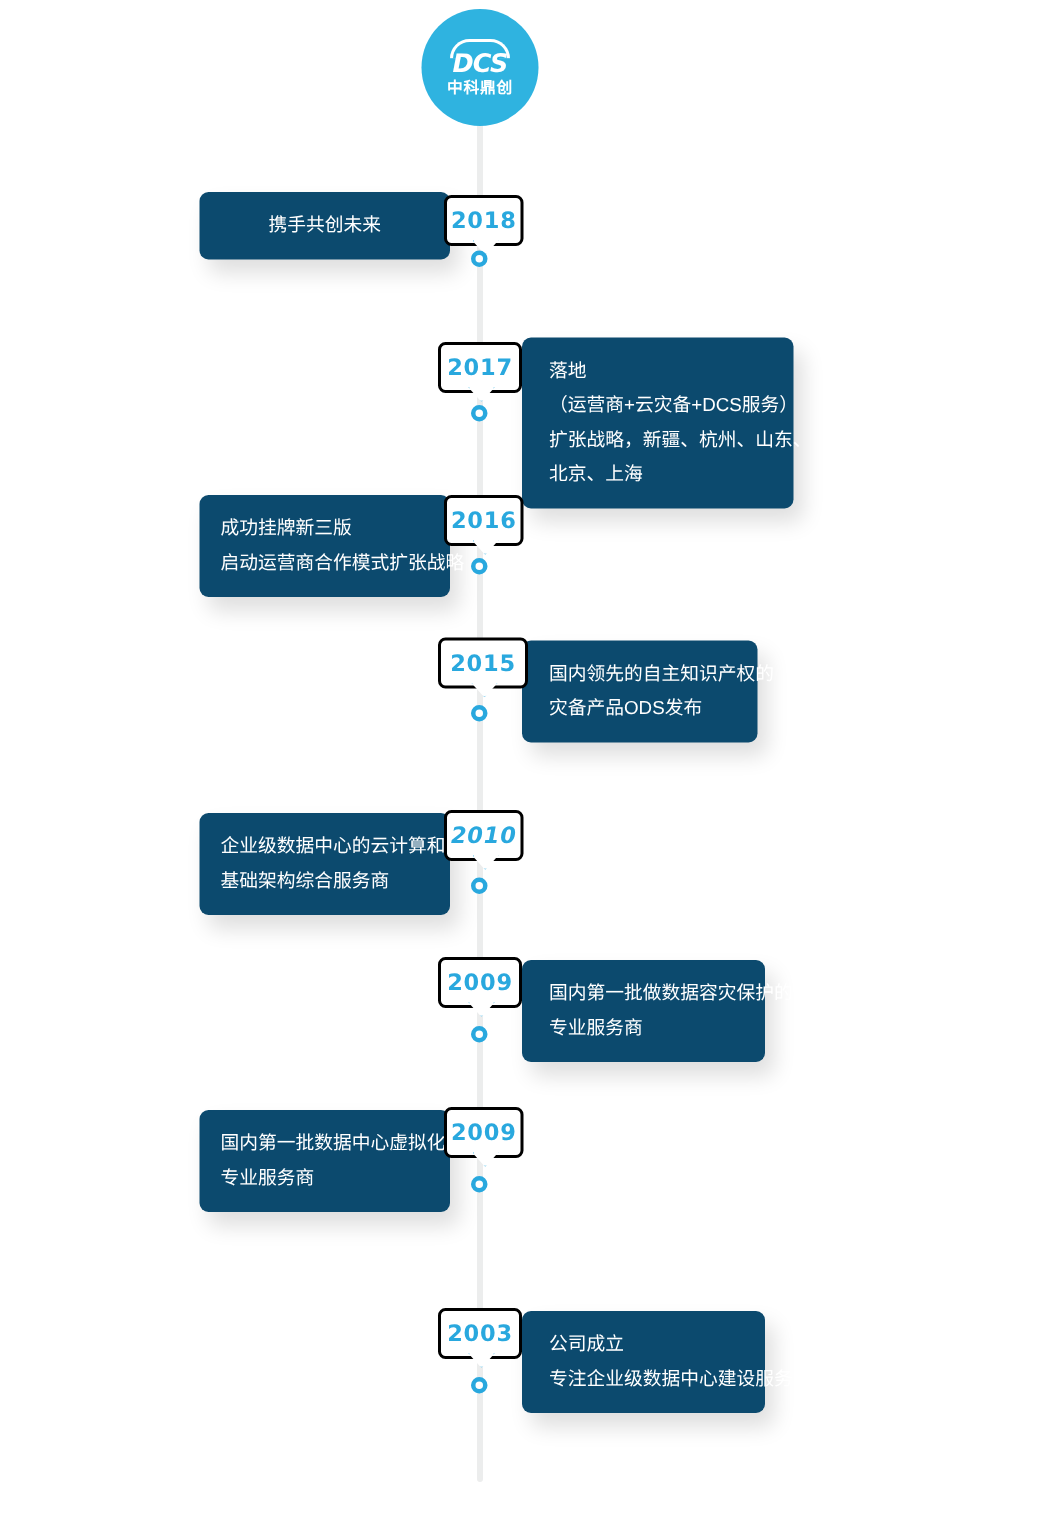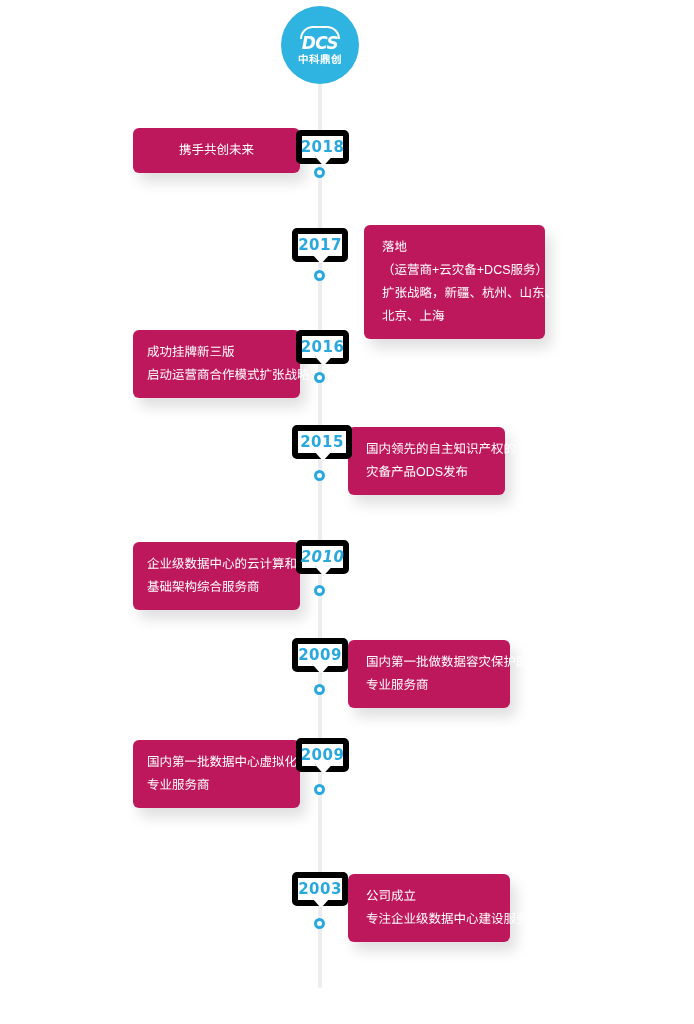--- a/index.html
+++ b/index.html
@@ -93,21 +93,21 @@
     border: 3px solid #29a8de;
     left: 314px;
     z-index: 6;
   }
 
   
   .year {
     position: absolute;
     height: 34px;
     background: #ffffff;
-    border: 6px solid #000000;
+    border: 2px solid #000000;
     border-radius: 5px;
     color: #29a8de;
     font-family: "DejaVu Sans", sans-serif;
     font-weight: bold;
     font-size: 15px;
     letter-spacing: 0.5px;
     display: flex;
     align-items: center;
     justify-content: center;
     z-index: 4;
@@ -125,21 +125,21 @@
     border-left: 1px solid #a7dcf2;
     border-right: 1px solid #a7dcf2;
     border-bottom: 1px solid #a7dcf2;
     border-radius: 0 0 9px 9px;
     clip-path: polygon(0 0, 100% 0, 50% 100%);
   }
 
   
   .card {
     position: absolute;
-    background: #be185d;
+    background: #0c4a6e;
     border-radius: 6px;
     color: #ffffff;
     font-size: 12.5px;
     line-height: 23px;
     padding: 11px 0 11px 0;
     box-shadow: 6px 9px 14px rgba(0,0,0,0.13);
     z-index: 3;
   }
   .card .ln { display: block; white-space: pre; }
 
@@ -168,21 +168,21 @@
 
   <div id="entries">
       <div class="entry left center-text">
         <div class="card" style="top: 128px; left: 133px; width: 167px; min-height: 36px;">
           <span class="ln">携手共创未来</span>
         </div>
         <div class="year" style="top: 130px; left: 296px; width: 53px;">2018</div>
         <div class="node" style="top: 167px;"></div>
       </div>
       <div class="entry right">
-        <div class="card" style="top: 225px; left: 348px; width: 181px; min-height: 104px; margin-left: 16px;">
+        <div class="card" style="top: 225px; left: 348px; width: 181px; min-height: 104px;">
           <span class="ln">落地</span>
           <span class="ln">（运营商+云灾备+DCS服务）</span>
           <span class="ln">扩张战略，新疆、杭州、山东、</span>
           <span class="ln">北京、上海</span>
         </div>
         <div class="year" style="top: 228px; left: 292px; width: 56px;">2017</div>
         <div class="node" style="top: 270px;"></div>
       </div>
       <div class="entry left">
         <div class="card" style="top: 330px; left: 133px; width: 167px; min-height: 46px;">

